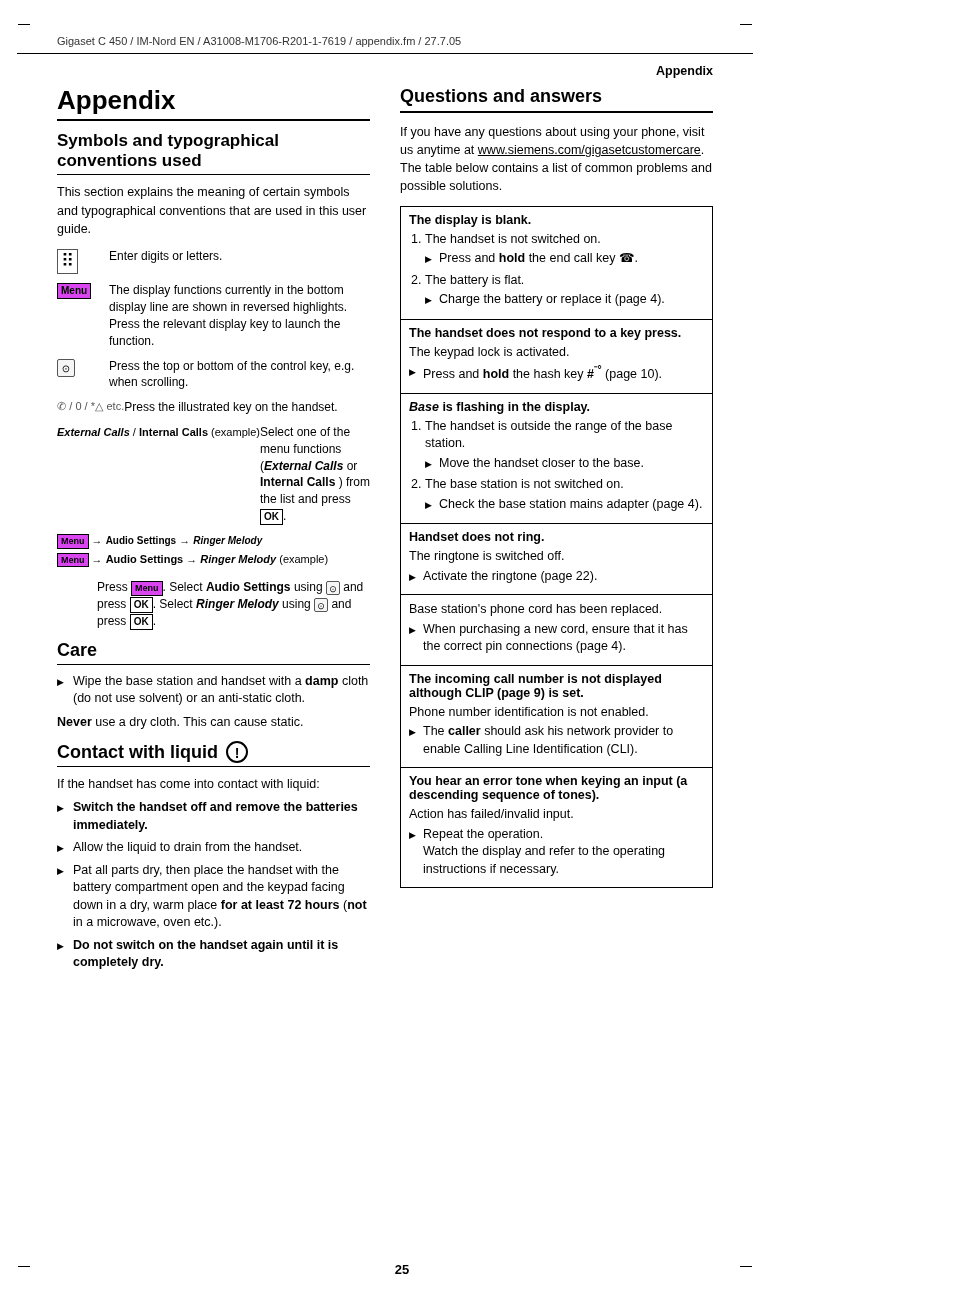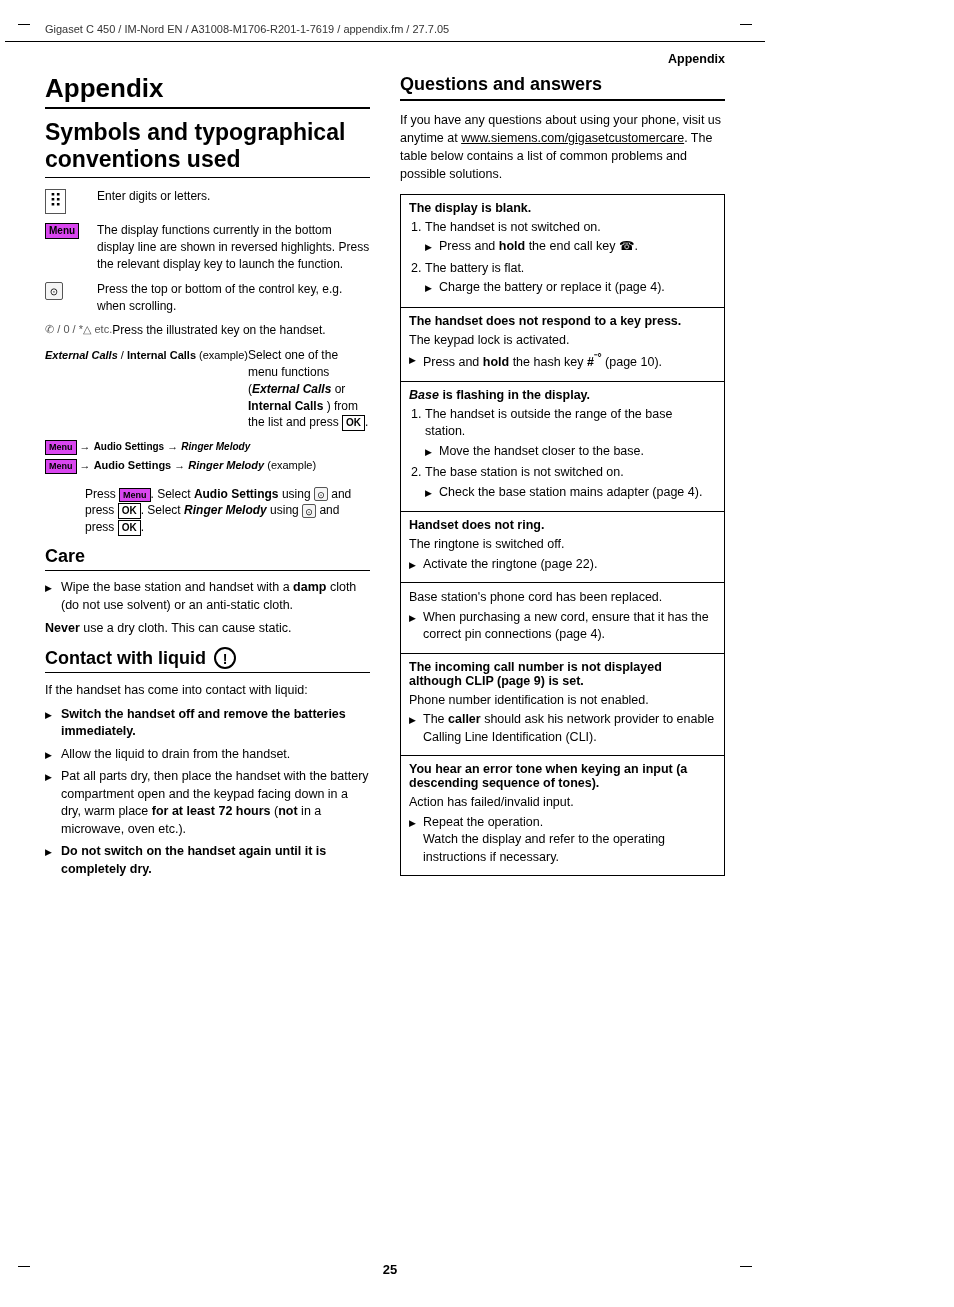--- a/index.html
+++ b/index.html
@@ -8,21 +8,21 @@
       font-size: 12.5px;
       background: #fff;
       color: #000;
       width: 954px;
       min-height: 1307px;
       position: relative;
     }
     .page {
       width: 770px;
       min-height: 1307px;
-      padding: 5px;
+      padding: 17px;
       position: relative;
     }
     
     .page-header {
       display: flex;
       justify-content: space-between;
       align-items: center;
       padding: 18px 40px 6px 40px;
       border-bottom: 1px solid #000;
       font-size: 11px;
@@ -50,21 +50,21 @@
       font-weight: bold;
       margin-bottom: 4px;
       line-height: 1.1;
     }
     .divider {
       border: none;
       border-top: 2px solid #000;
       margin: 4px 0 10px 0;
     }
     h2.subsection-title {
-      font-size: 23px;
+      font-size: 17px;
       font-weight: bold;
       margin-bottom: 3px;
       line-height: 1.2;
     }
     p { margin-bottom: 6px; line-height: 1.45; }
 
     
     .symbol-table { margin: 10px 0; width: 100%; }
     .symbol-row {
       display: flex;
@@ -281,20 +281,21 @@
     <div class="col-left">
 
       <h1 class="section-title">Appendix</h1>
       <hr class="divider">
 
       <h2 class="subsection-title">
         <span>Symbols and typographical conventions used</span>
       </h2>
       <hr class="section-hr">
 
+      <p>This section explains the meaning of certain symbols and typographical conventions that are used in this user guide.</p>
 
       <div class="symbol-table">
 
         <div class="symbol-row">
           <div class="symbol-cell">
             <span style="font-size:18px; border: 1px solid #555; padding: 1px 3px; display:inline-block; line-height:1.2;">⠿</span>
           </div>
           <div class="symbol-desc">Enter digits or letters.</div>
         </div>
 

